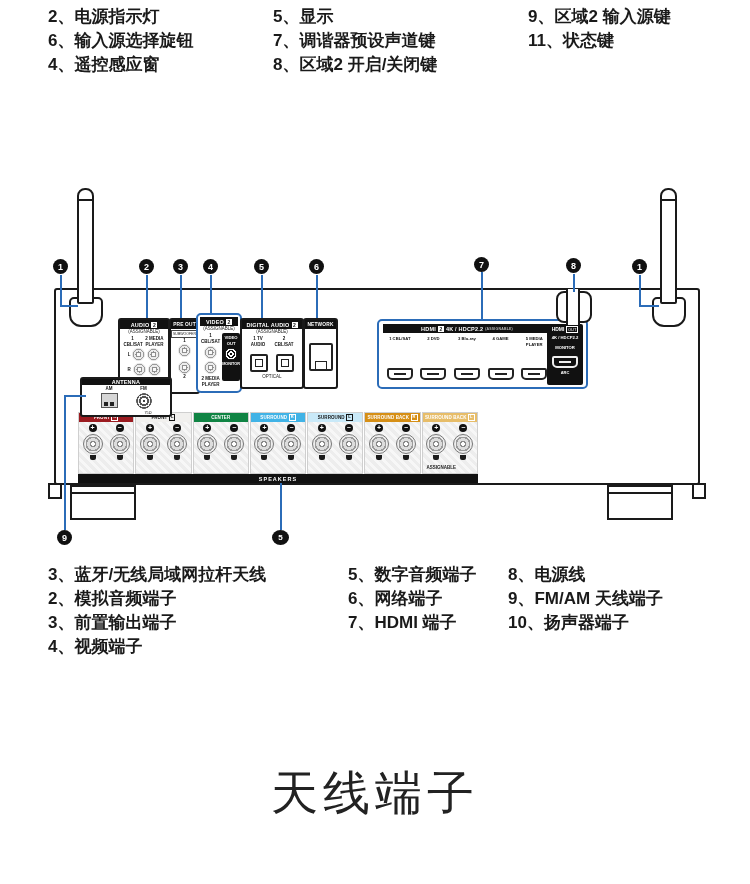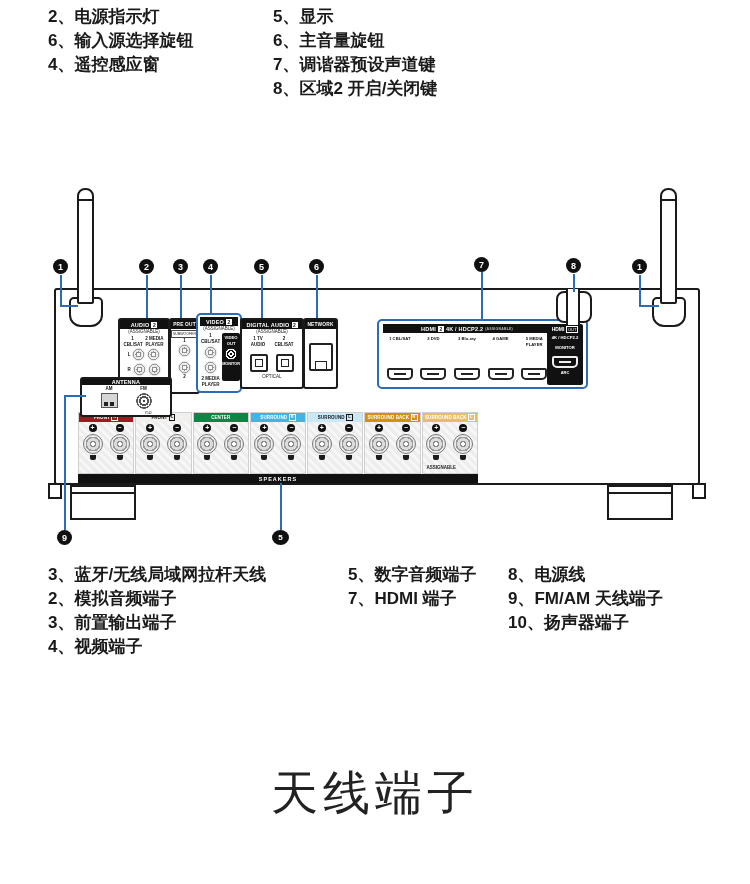--- a/index.html
+++ b/index.html
@@ -89,25 +89,26 @@
 
 <div id="stage">
 
   <div class="list-col" style="left:48px;top:5px;">
     <div>2、电源指示灯</div>
     <div>6、输入源选择旋钮</div>
     <div>4、遥控感应窗</div>
   </div>
   <div class="list-col" style="left:273px;top:5px;">
     <div>5、显示</div>
-    <div>6、主音量旋钮</div>
     <div>7、调谐器预设声道键</div>
     <div>8、区域2 开启/关闭键</div>
   </div>
   <div class="list-col" style="left:528px;top:5px;">
+    <div>9、区域2 输入源键</div>
+    <div>11、状态键</div>
   </div>
 
   <div class="chassis"></div>
 
   <div class="rod" style="left:77px;top:188px;"></div>
   <div class="ant-base" style="left:69px;top:297px;"></div>
   <div class="rod" style="left:660px;top:188px;"></div>
   <div class="ant-base" style="left:652px;top:297px;"></div>
 
   <div class="cord-loop"></div>
@@ -439,20 +440,21 @@
   </div>
 
   <div class="list-col" style="left:48px;top:563px;">
     <div>3、蓝牙/无线局域网拉杆天线</div>
     <div>2、模拟音频端子</div>
     <div>3、前置输出端子</div>
     <div>4、视频端子</div>
   </div>
   <div class="list-col" style="left:348px;top:563px;">
     <div>5、数字音频端子</div>
+    <div>6、网络端子</div>
     <div>7、HDMI 端子</div>
   </div>
   <div class="list-col" style="left:508px;top:563px;">
     <div>8、电源线</div>
     <div>9、FM/AM 天线端子</div>
     <div>10、扬声器端子</div>
   </div>
 
   <div class="big-title">天线端子</div>
 

